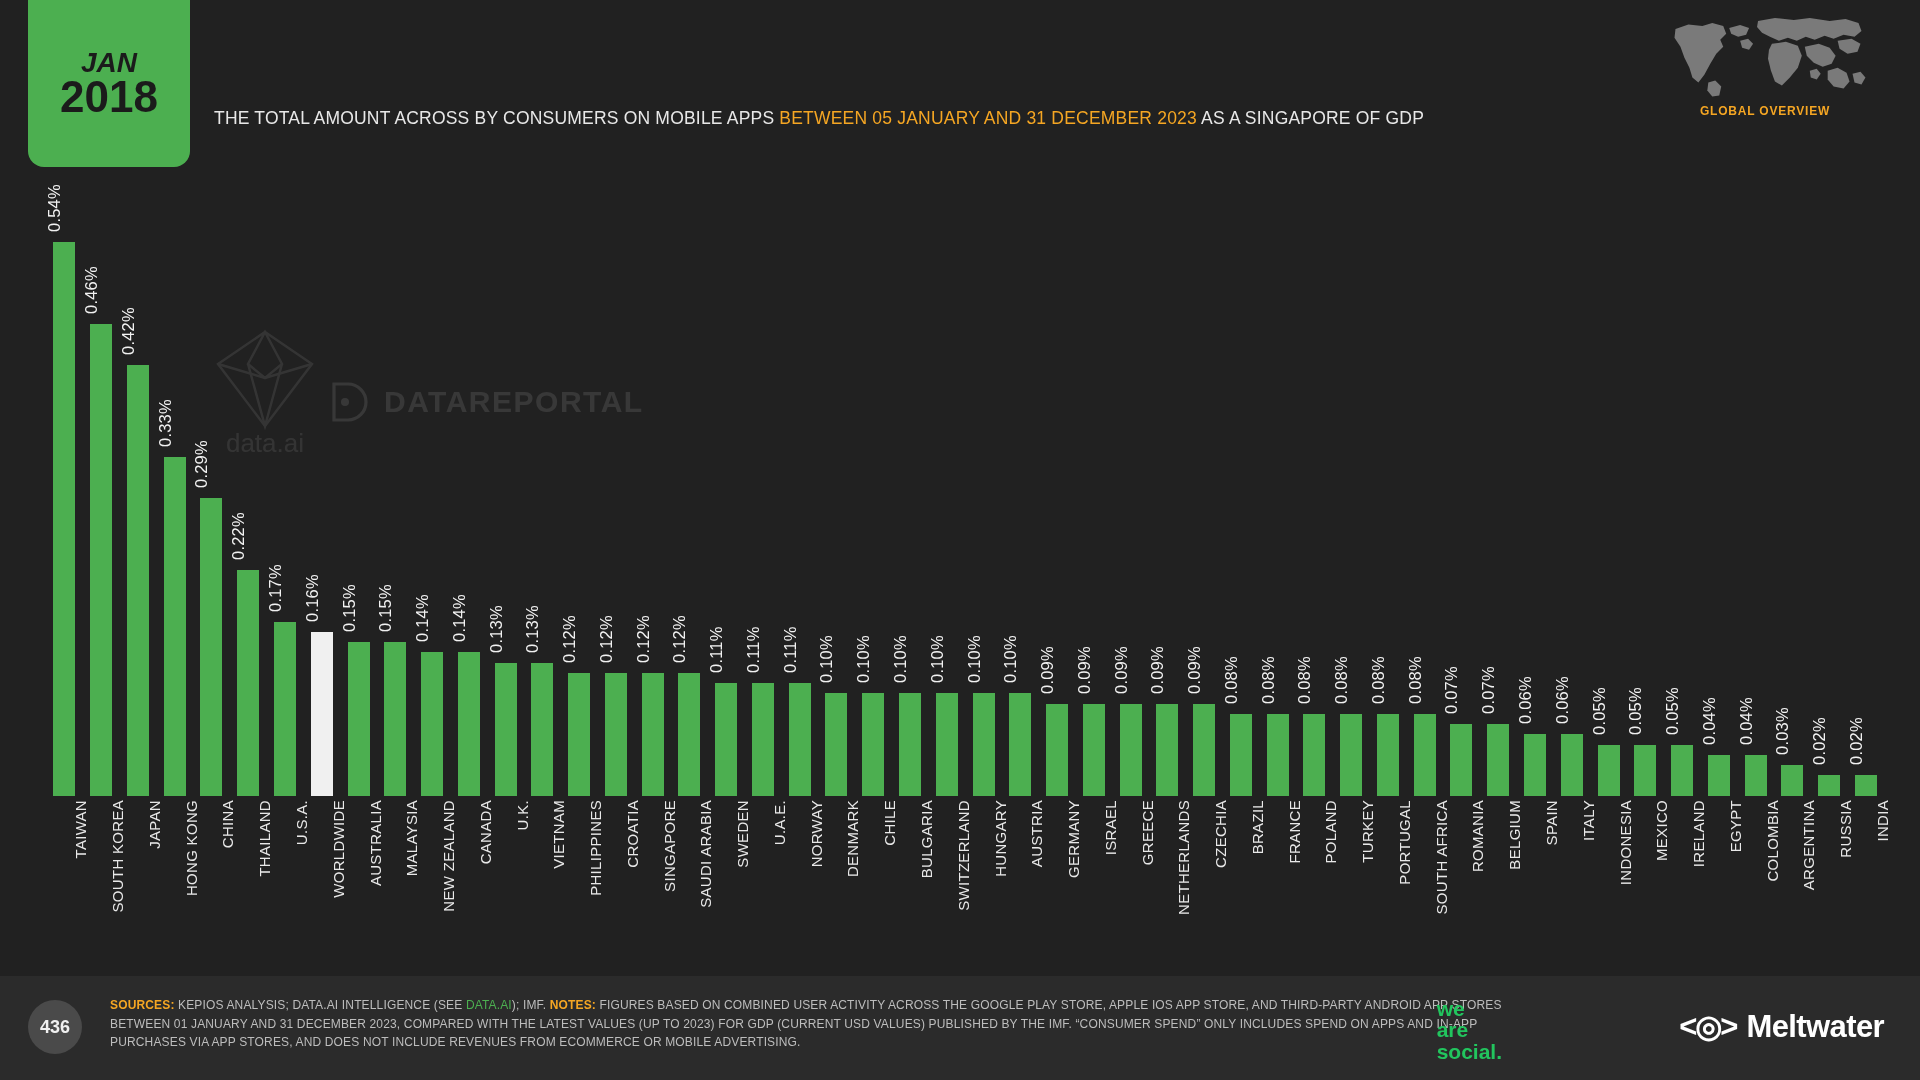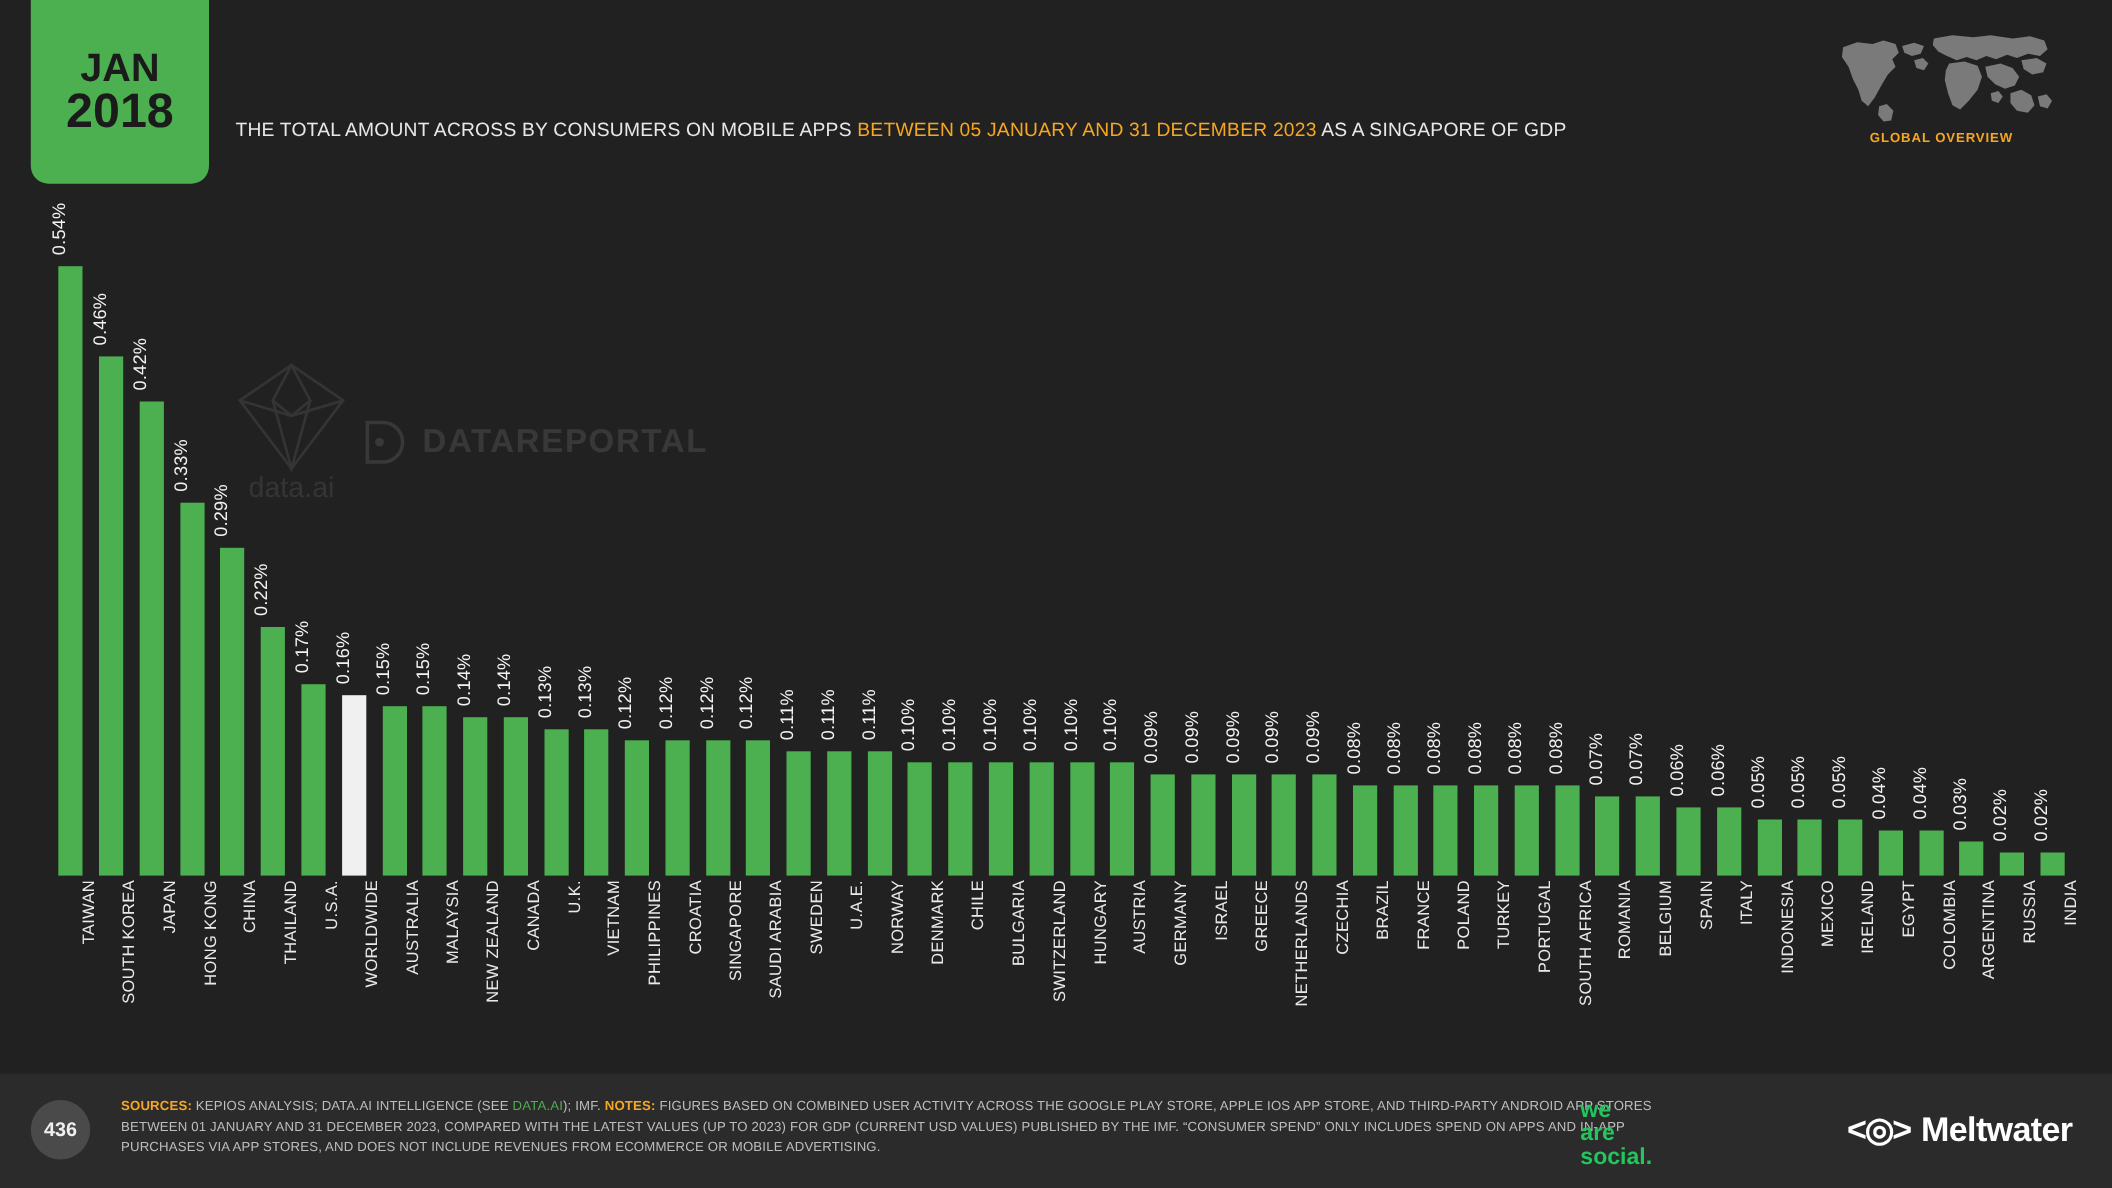--- a/index.html
+++ b/index.html
@@ -27,21 +27,21 @@
     width: 162px; height: 167px;
     background: #4caf50;
     border-bottom-left-radius: 16px;
     border-bottom-right-radius: 16px;
     display: flex; flex-direction: column;
     align-items: center; justify-content: center;
     color: #1b1b1b;
     font-weight: bold;
     line-height: 0.97;
   }
-  #date-badge .m { font-size: 36px; letter-spacing: 0px; }
+  #date-badge .m { font-size: 28px; letter-spacing: 0px; font-style: italic; }
   #date-badge .y { font-size: 44px; letter-spacing: 0px; }
 
   #title {
     position: absolute; left: 212px; top: 36px;
     color: #4caf50;
     font-size: 47px;
     font-weight: bold;
     letter-spacing: -0.6px;
     white-space: nowrap;
   }
@@ -49,21 +49,21 @@
     position: absolute; left: 214px; top: 108px;
     font-size: 17.5px;
     color: #e8e8e8;
     letter-spacing: 0.2px;
     white-space: nowrap;
   }
   #subtitle .hl { color: #f5a623; }
 
   
   #globe-block {
-    position: absolute; right: 40px; top: 22px;
+    position: absolute; right: 40px; top: 8px;
     width: 230px; height: 120px;
     text-align: center;
   }
   #world-map { width: 210px; height: 92px; margin: 0 auto; display:block; opacity: .85; }
   #globe-label {
     margin-top: 4px;
     color: #f5a623;
     font-size: 12px;
     font-weight: bold;
     letter-spacing: .8px;

